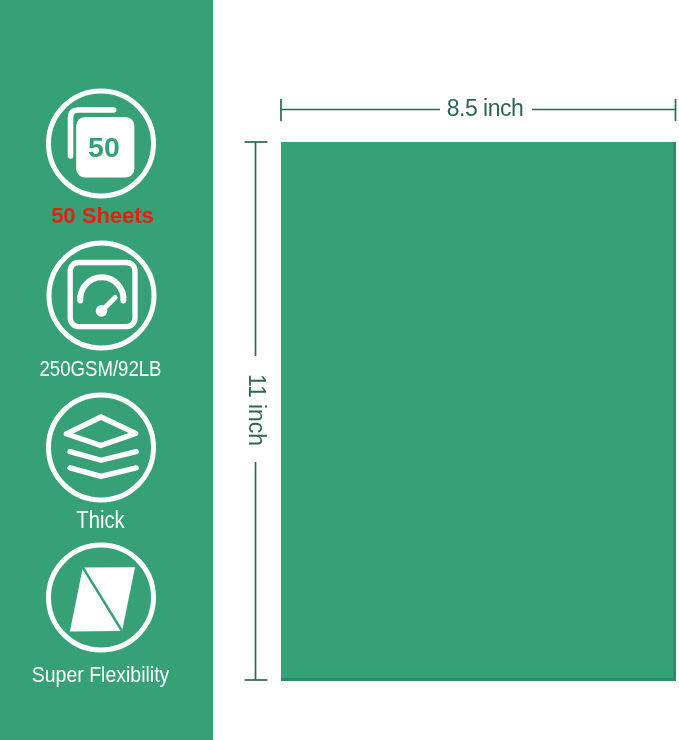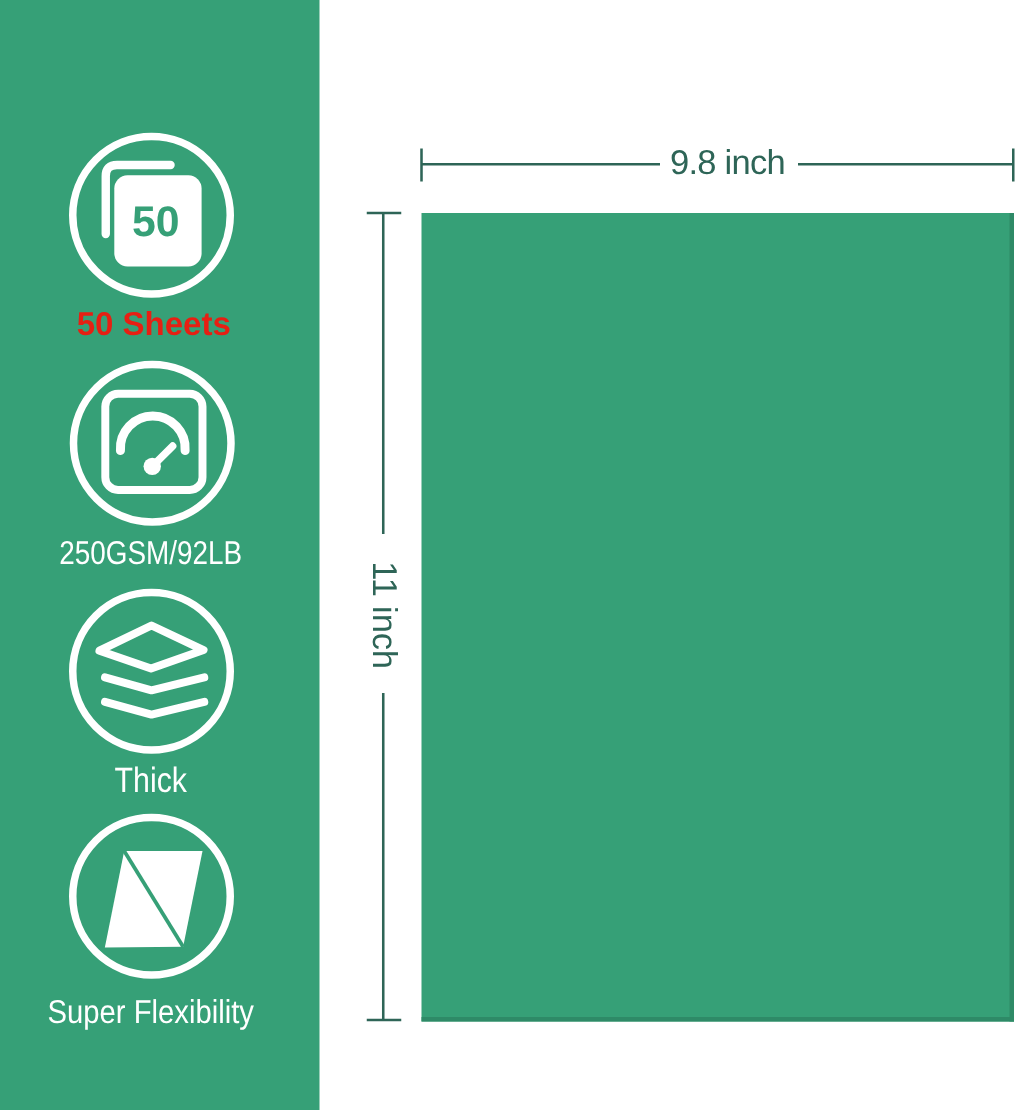--- a/index.html
+++ b/index.html
@@ -63,16 +63,16 @@
     <polygon points="82.8,567.4 135,567.3 122.1,631.1 69.9,631.6" fill="#fff"></polygon>
     <line x1="82.8" y1="567.4" x2="122.1" y2="631.1" stroke="#36a077" stroke-width="2.5"></line>
   </g>
 </svg>
 
 <div class="lbl" id="lbl1">50 Sheets</div>
 <div class="lbl" id="lbl2">250GSM/92LB</div>
 <div class="lbl" id="lbl3">Thick</div>
 <div class="lbl" id="lbl4">Super Flexibility</div>
 
-<div id="dimtext">9.8 inch</div>
+<div id="dimtext">8.5 inch</div>
 <div class="vtext">
     <span>11 inch</span>
   </div>
 
 </body></html>

